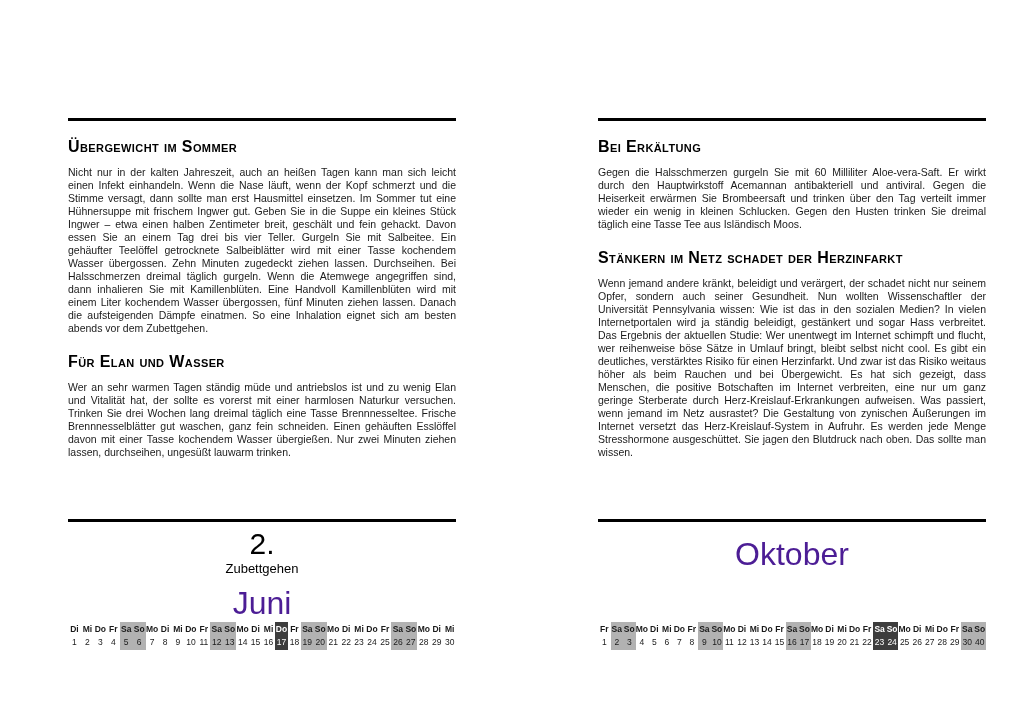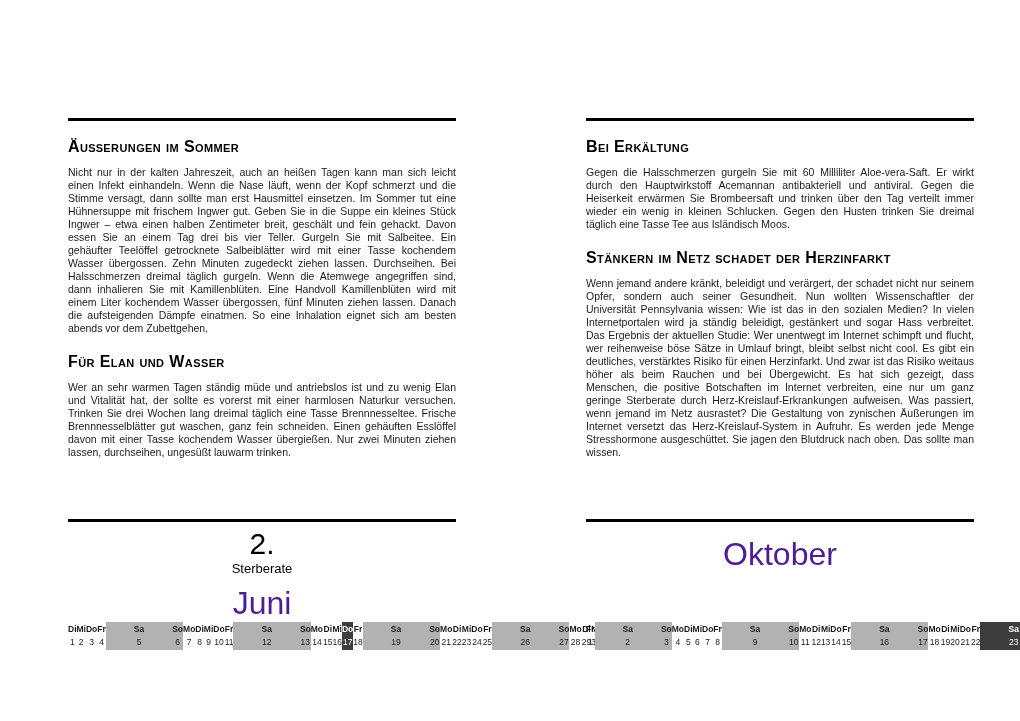--- a/index.html
+++ b/index.html
@@ -12,21 +12,21 @@
   }
   *{box-sizing:border-box;}
   html,body{margin:0;padding:0;}
   body{
     width:1020px;height:721px;position:relative;overflow:hidden;
     background:var(--paper);color:var(--text);
     font-family:"Liberation Sans", sans-serif;
   }
   .page{position:absolute;top:0;width:388px;height:721px;}
   .page.left{left:68px;}
-  .page.right{left:586px;}
+  .page.right{left:598px;}
   .rule{position:absolute;left:0;right:0;height:3px;background:var(--rule);}
   .rule.top{top:118px;}
   .rule.bottom{top:519px;}
   .content{position:absolute;top:138px;left:0;right:0;}
   .section-title{
     font-size:16px;font-weight:bold;font-variant:small-caps;
     letter-spacing:0.4px;margin:0 0 10px 0;color:#000;
   }
   .section-title.second{margin-top:4px;}
   .section-body{
@@ -36,38 +36,38 @@
   .date-block{position:absolute;top:528px;left:0;right:0;text-align:center;}
   .day-number{font-size:30px;font-weight:normal;line-height:32px;color:#000;}
   .weekday{font-size:13px;line-height:16px;margin-top:1px;color:#000;}
   .month{font-size:32px;line-height:34px;margin-top:9px;color:#4c1d95;}
   .dates-row{display:flex;justify-content:center;gap:112px;}
   .date-col{text-align:center;}
   .calendar{position:absolute;top:622px;left:0;right:0;display:flex;}
   .cal-col{flex:1 1 0;text-align:center;padding:1px 0;}
   .cal-col .lab{font-size:8.5px;font-weight:bold;line-height:13px;white-space:nowrap;}
   .cal-col .num{font-size:8.5px;font-weight:normal;line-height:13px;white-space:nowrap;}
-  .cal-col.weekend{background:var(--weekend-bg);padding-left:28px;}
+  .cal-col.weekend{background:var(--weekend-bg);}
   .cal-col.featured{background:var(--featured-bg);color:var(--featured-text);}
 </style>
 </head>
 <body>
 
 <div class="page left">
   <div class="rule top"></div>
   <div class="content">
-    <h2 class="section-title">Äußerungen im Sommer</h2>
+    <h2 class="section-title">Übergewicht im Sommer</h2>
     <p class="section-body">Nicht nur in der kalten Jahreszeit, auch an heißen Tagen kann man sich leicht einen Infekt einhandeln. Wenn die Nase läuft, wenn der Kopf schmerzt und die Stimme versagt, dann sollte man erst Hausmittel einsetzen. Im Sommer tut eine Hühnersuppe mit frischem Ingwer gut. Geben Sie in die Suppe ein kleines Stück Ingwer – etwa einen halben Zentimeter breit, geschält und fein gehackt. Davon essen Sie an einem Tag drei bis vier Teller. Gurgeln Sie mit Salbeitee. Ein gehäufter Teelöffel getrocknete Salbeiblätter wird mit einer Tasse kochendem Wasser übergossen. Zehn Minuten zugedeckt ziehen lassen. Durchseihen. Bei Halsschmerzen dreimal täglich gurgeln. Wenn die Atemwege angegriffen sind, dann inhalieren Sie mit Kamillenblüten. Eine Handvoll Kamillenblüten wird mit einem Liter kochendem Wasser übergossen, fünf Minuten ziehen lassen. Danach die aufsteigenden Dämpfe einatmen. So eine Inhalation eignet sich am besten abends vor dem Zubettgehen.</p>
     <h2 class="section-title second">Für Elan und Wasser</h2>
     <p class="section-body">Wer an sehr warmen Tagen ständig müde und antriebslos ist und zu wenig Elan und Vitalität hat, der sollte es vorerst mit einer harmlosen Naturkur versuchen. Trinken Sie drei Wochen lang dreimal täglich eine Tasse Brennnesseltee. Frische Brennnesselblätter gut waschen, ganz fein schneiden. Einen gehäuften Esslöffel davon mit einer Tasse kochendem Wasser übergießen. Nur zwei Minuten ziehen lassen, durchseihen, ungesüßt lauwarm trinken.</p>
   </div>
   <div class="rule bottom"></div>
   <div class="date-block">
     <div class="day-number">2.</div>
-    <div class="weekday">Sterberate</div>
+    <div class="weekday">Zubettgehen</div>
     <div class="month">Juni</div>
   </div>
   <div class="calendar">
       <div class="cal-col">
         <div class="lab">Di</div>
         <div class="num">1</div>
       </div>
       <div class="cal-col">
         <div class="lab">Mi</div>
         <div class="num">2</div>

